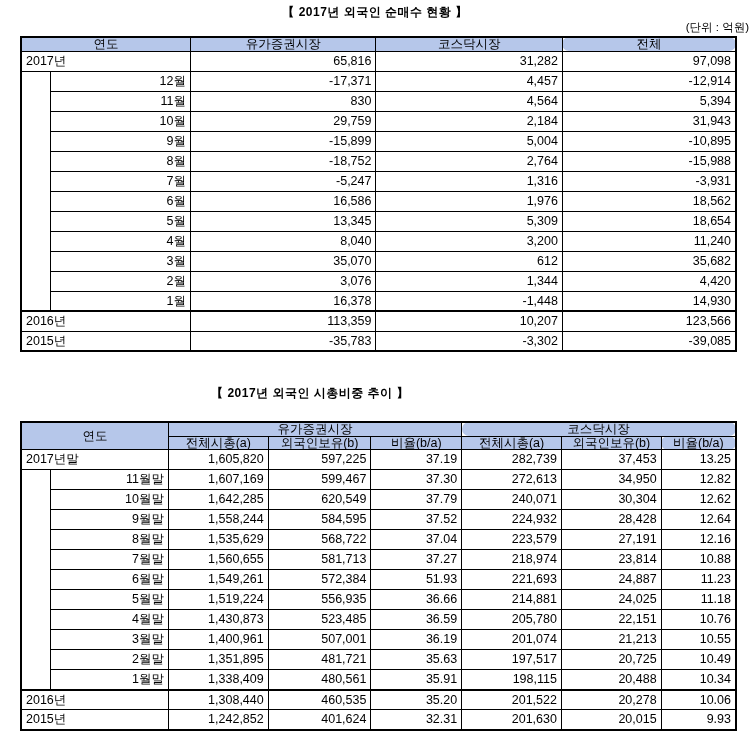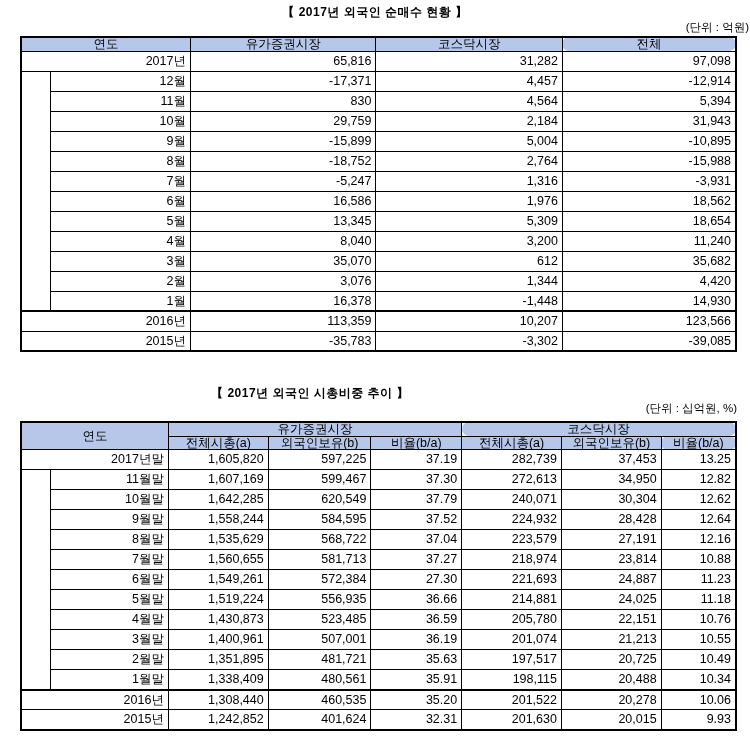--- a/index.html
+++ b/index.html
@@ -77,21 +77,21 @@
     background: #b6c7ea !important;
     text-align: center;
     font-weight: normal;
     font-size: 13px;
   }
   .num {
     text-align: right;
     padding-right: 6px;
   }
   .lbl-center {
-    text-align: right;
+    text-align: left;
   }
   .lbl-right {
     text-align: right;
     padding-right: 12px;
     margin-top: 16px;
   }
   .bold td, td.bold, th.bold {
     font-weight: bold;
   }
   .edge-l { border-left: 2px solid #000 !important; }
@@ -231,23 +231,20 @@
             <td class="num thick-bot">-35,783</td>
             <td class="num thick-bot">-3,302</td>
             <td class="num edge-r thick-bot">-39,085</td>
           </tr>
         </tbody>
     </table>
   </div>
 
   <div id="title2-wrap" class="section">
     <div class="title">【 2017년 외국인 시총비중 추이 】</div>
-  </div>
-  <div id="unit2-wrap" class="section">
-    <div class="unit-line">(단위 : 십억원, %)</div>
   </div>
 
   <div id="table2-wrap" class="section">
     <table class="grid" id="table2">
       <colgroup>
         <col style="width:30px">
         <col style="width:118px">
         <col style="width:100px">
         <col style="width:103px">
         <col style="width:91px">
@@ -323,21 +320,21 @@
             <td class="num">581,713</td>
             <td class="num">37.27</td>
             <td class="num">218,974</td>
             <td class="num">23,814</td>
             <td class="num edge-r">10.88</td>
           </tr>
           <tr class="r-std">
             <td class="lbl-right">6월말</td>
             <td class="num">1,549,261</td>
             <td class="num">572,384</td>
-            <td class="num">27.30</td>
+            <td class="num">51.93</td>
             <td class="num">221,693</td>
             <td class="num">24,887</td>
             <td class="num edge-r">11.23</td>
           </tr>
           <tr class="r-std">
             <td class="lbl-right">5월말</td>
             <td class="num">1,519,224</td>
             <td class="num">556,935</td>
             <td class="num">36.66</td>
             <td class="num">214,881</td>

